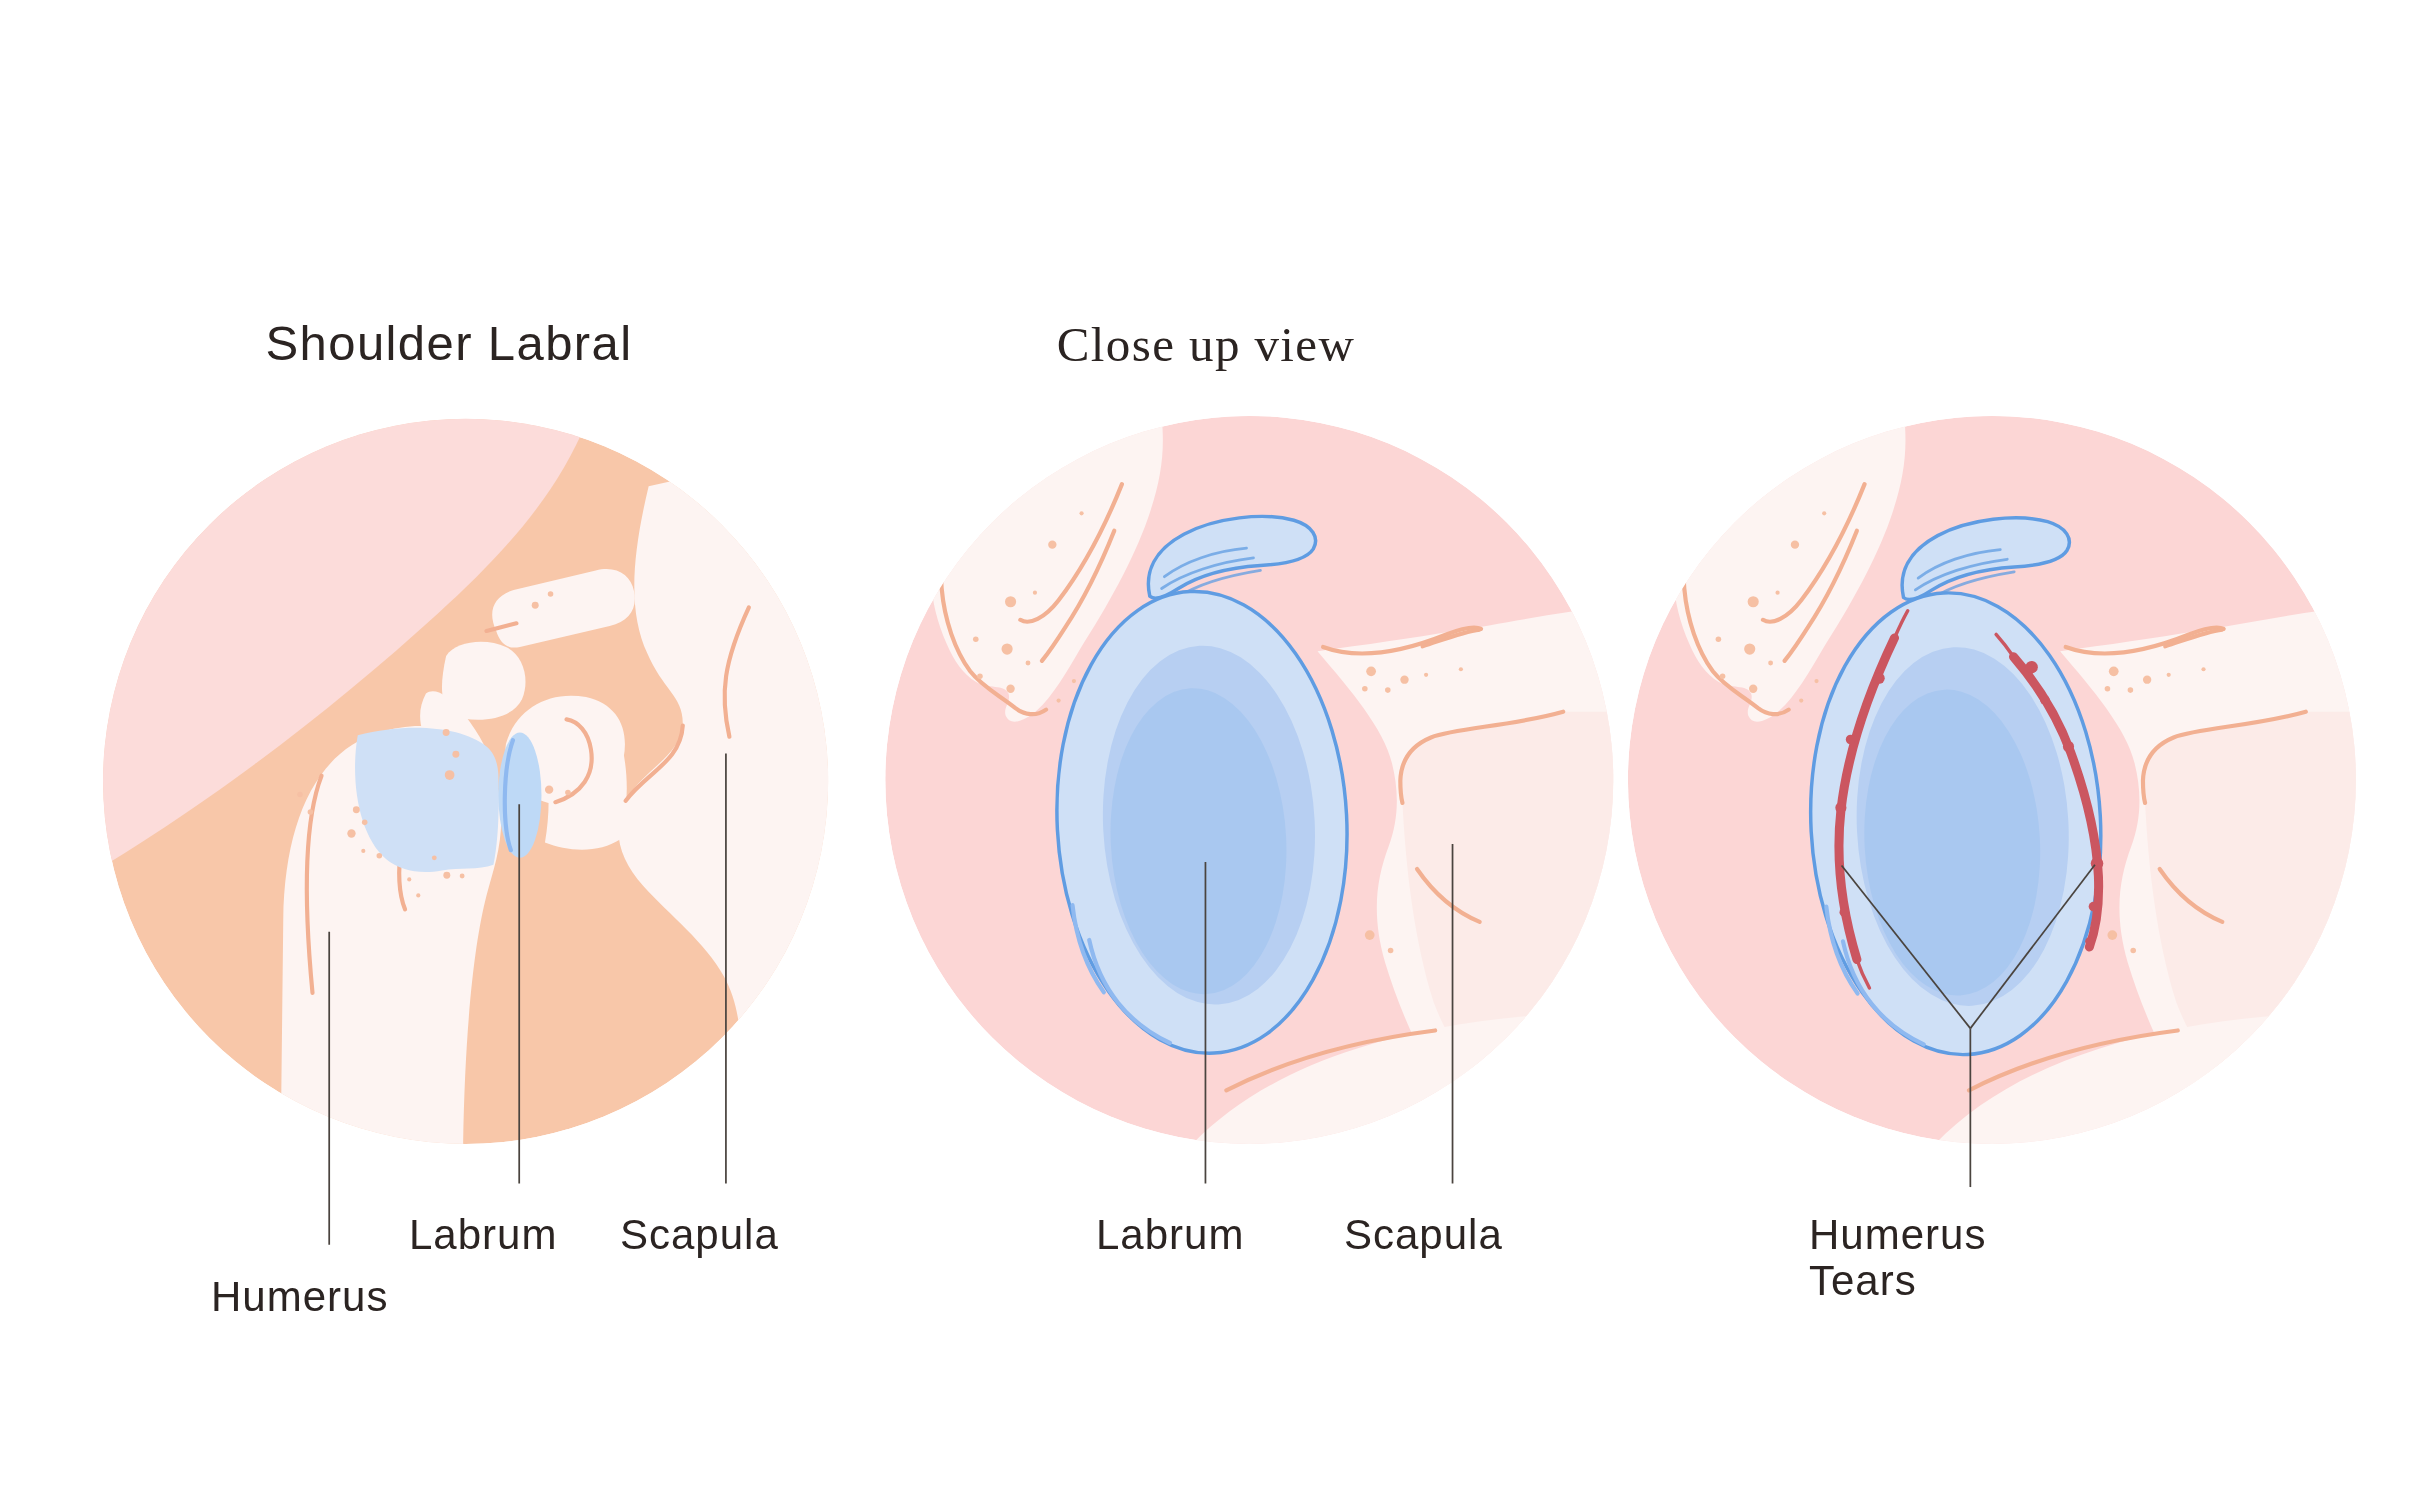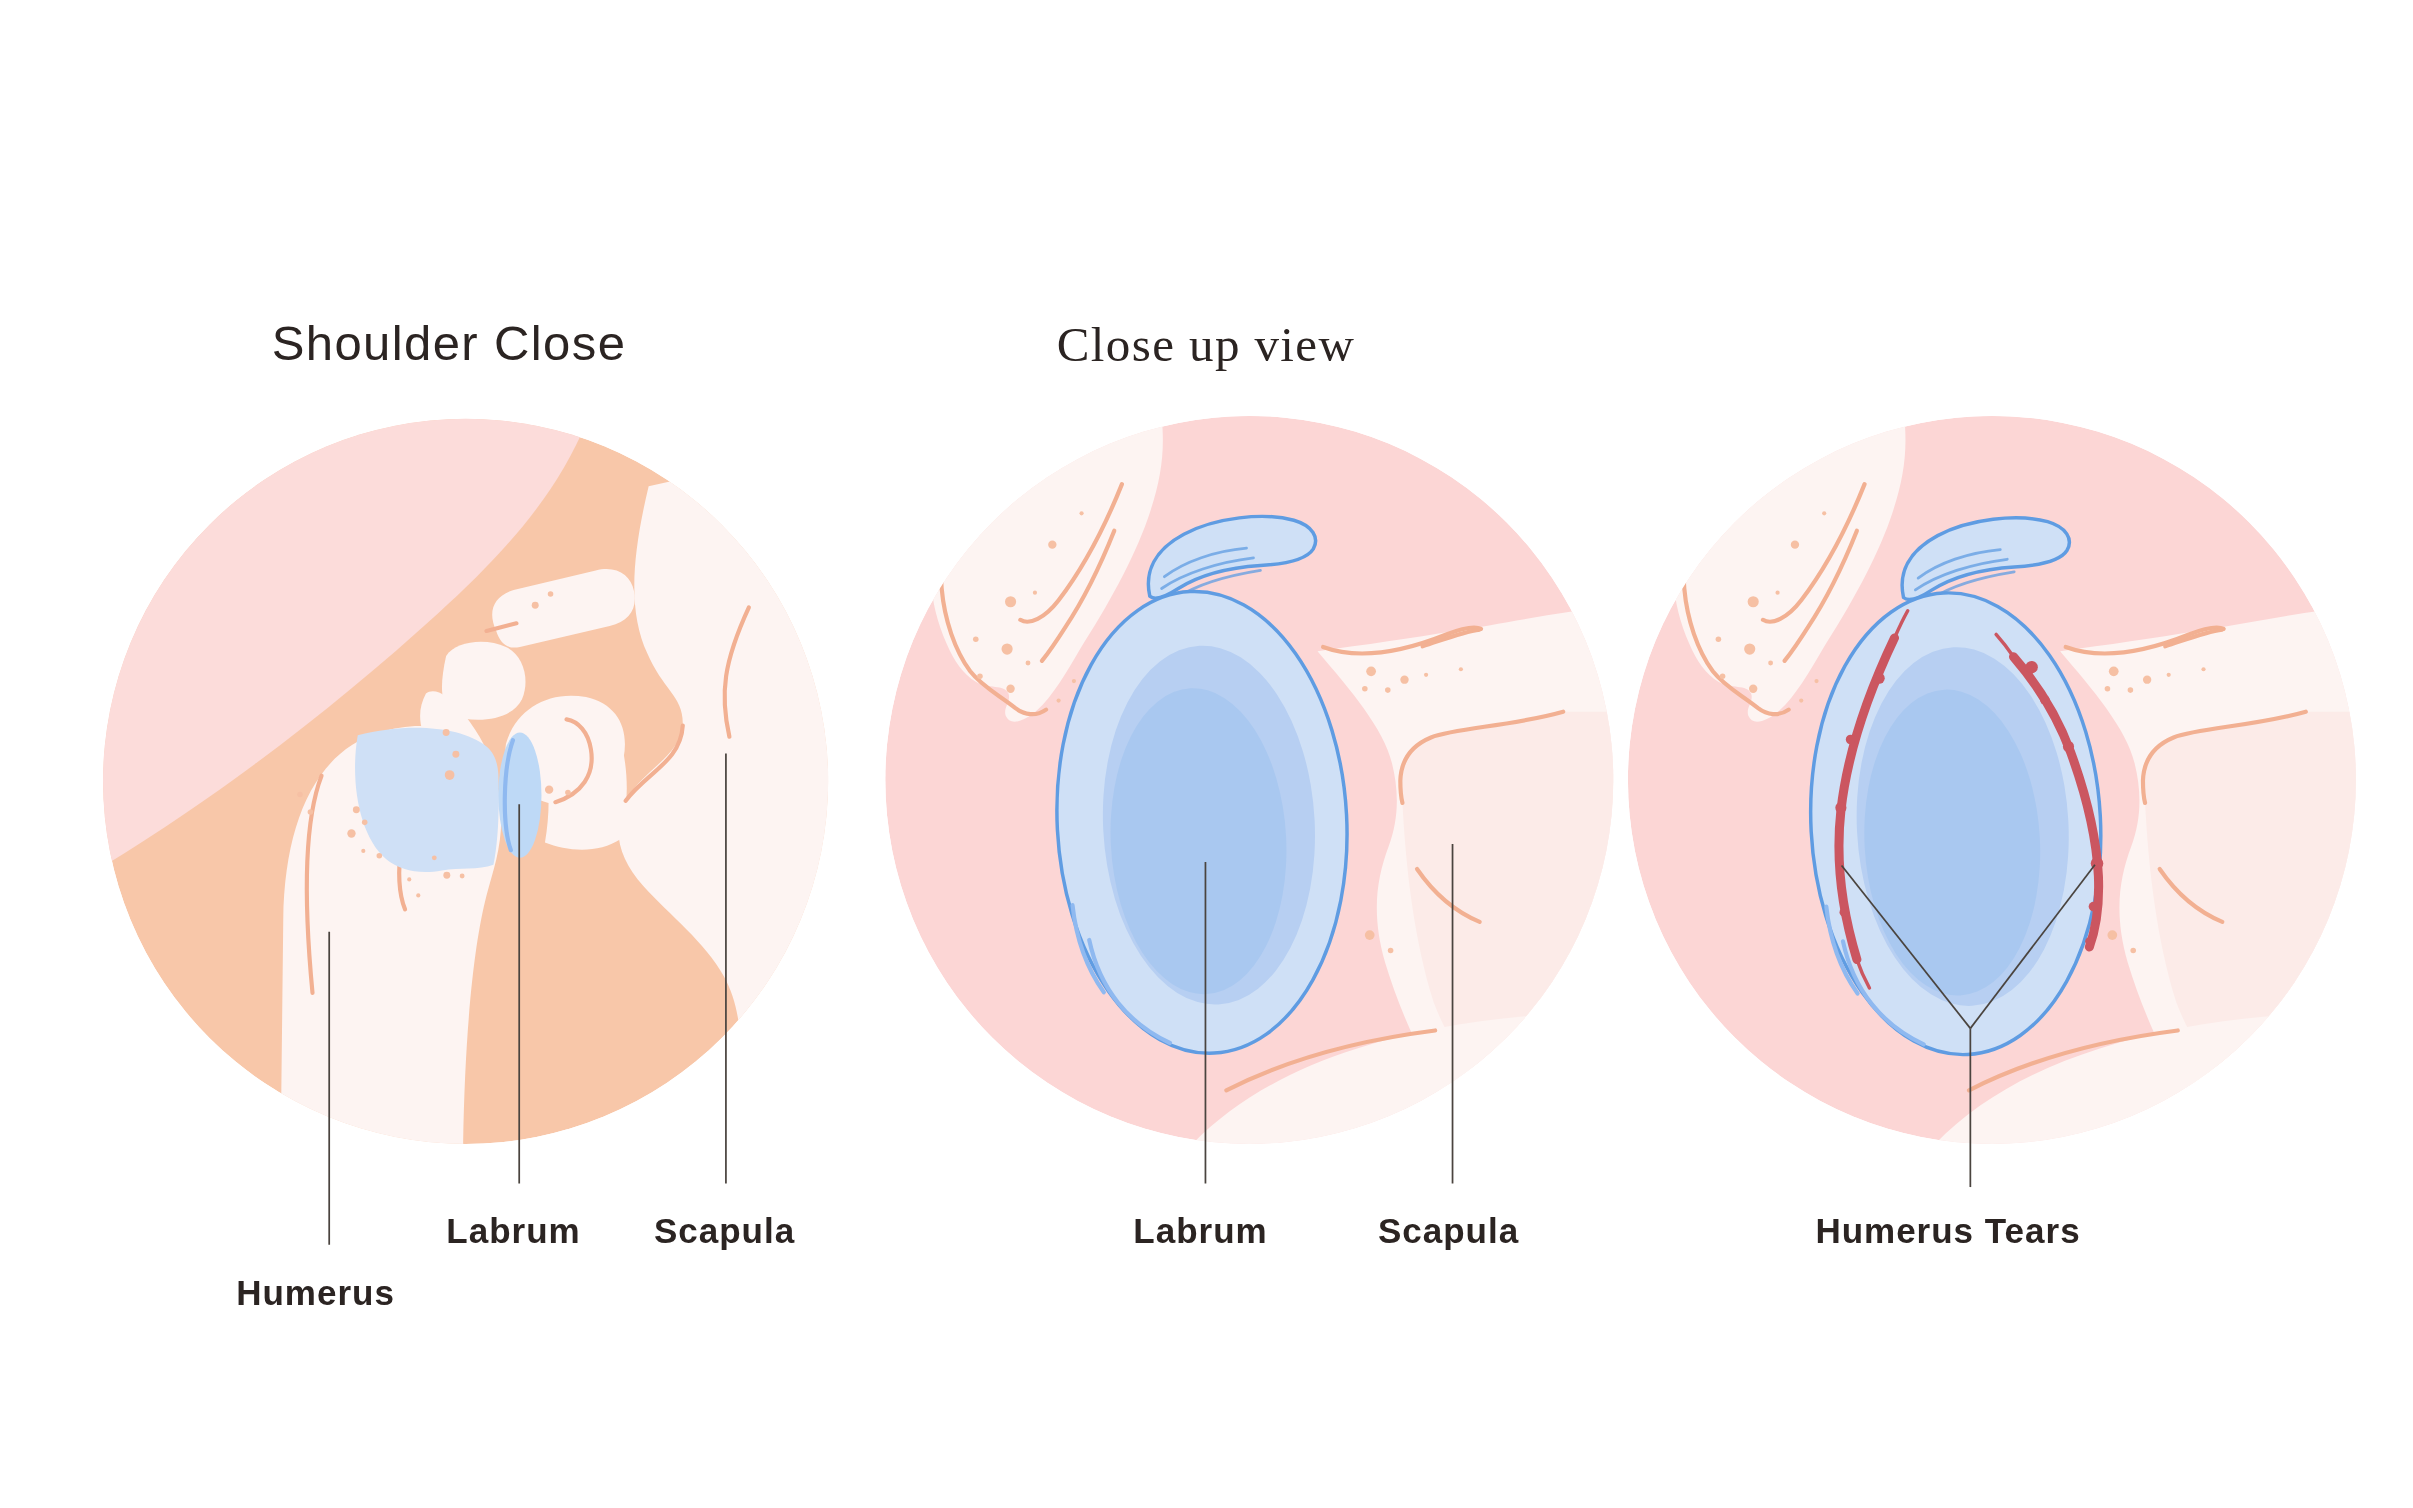--- a/index.html
+++ b/index.html
@@ -16,23 +16,22 @@
     position:absolute;
     text-align:center;
     font-size:49px;
     font-weight:400;
     letter-spacing:1.4px;
     color:var(--text,#2b2422);
     line-height:1.1;
   }
   .fig-label{
     position:absolute;
-    text-align:center;
-    font-size:35px;
-    font-weight:700;
+    font-size:42px;
+    font-weight:400;
     letter-spacing:1px;
     color:var(--text,#2b2422);
     line-height:1.1;
   }
   
   .bone{fill:var(--bone,#fdf4f2);}
   .bone-blush{fill:var(--bone_blush,#fcebe8);}
   .bone-line{fill:none;stroke:var(--bone_stroke,#f2b092);stroke-width:6;stroke-linecap:round;}
   .freckle{fill:var(--freckle,#f6c0a4);}
   .blue-light{fill:var(--blue_light,#cfe0f6);}
@@ -215,21 +214,21 @@
         </g>
       </g>
       <g>
         <path class="leader" stroke-width="2" d="M 2646,1243 L 2831,1477"></path>
         <path class="leader" stroke-width="2" d="M 3010,1242 L 2831,1477"></path>
         <path class="leader" stroke-width="2" d="M 2831,1477 L 2831,1705"></path>
       </g>
     </g>
   </svg>
 
-  <div class="fig-title" style="left:240px;top:317px;width:418px;">Shoulder Close</div>
+  <div class="fig-title" style="left:240px;top:317px;width:418px;">Shoulder Labral</div>
   <div class="fig-title" style="left:997px;top:318px;width:418px;font-family:Liberation Serif, serif;">Close up view</div>
 
   <div class="fig-label" style="left:211px;top:1274px;width:209px;">Humerus</div>
   <div class="fig-label" style="left:409px;top:1212px;width:209px;">Labrum</div>
   <div class="fig-label" style="left:620px;top:1212px;width:209px;">Scapula</div>
   <div class="fig-label" style="left:1096px;top:1212px;width:209px;">Labrum</div>
   <div class="fig-label" style="left:1344px;top:1212px;width:209px;">Scapula</div>
   <div class="fig-label" style="left:1809px;top:1212px;width:278px;">Humerus Tears</div>
 </div>
 

